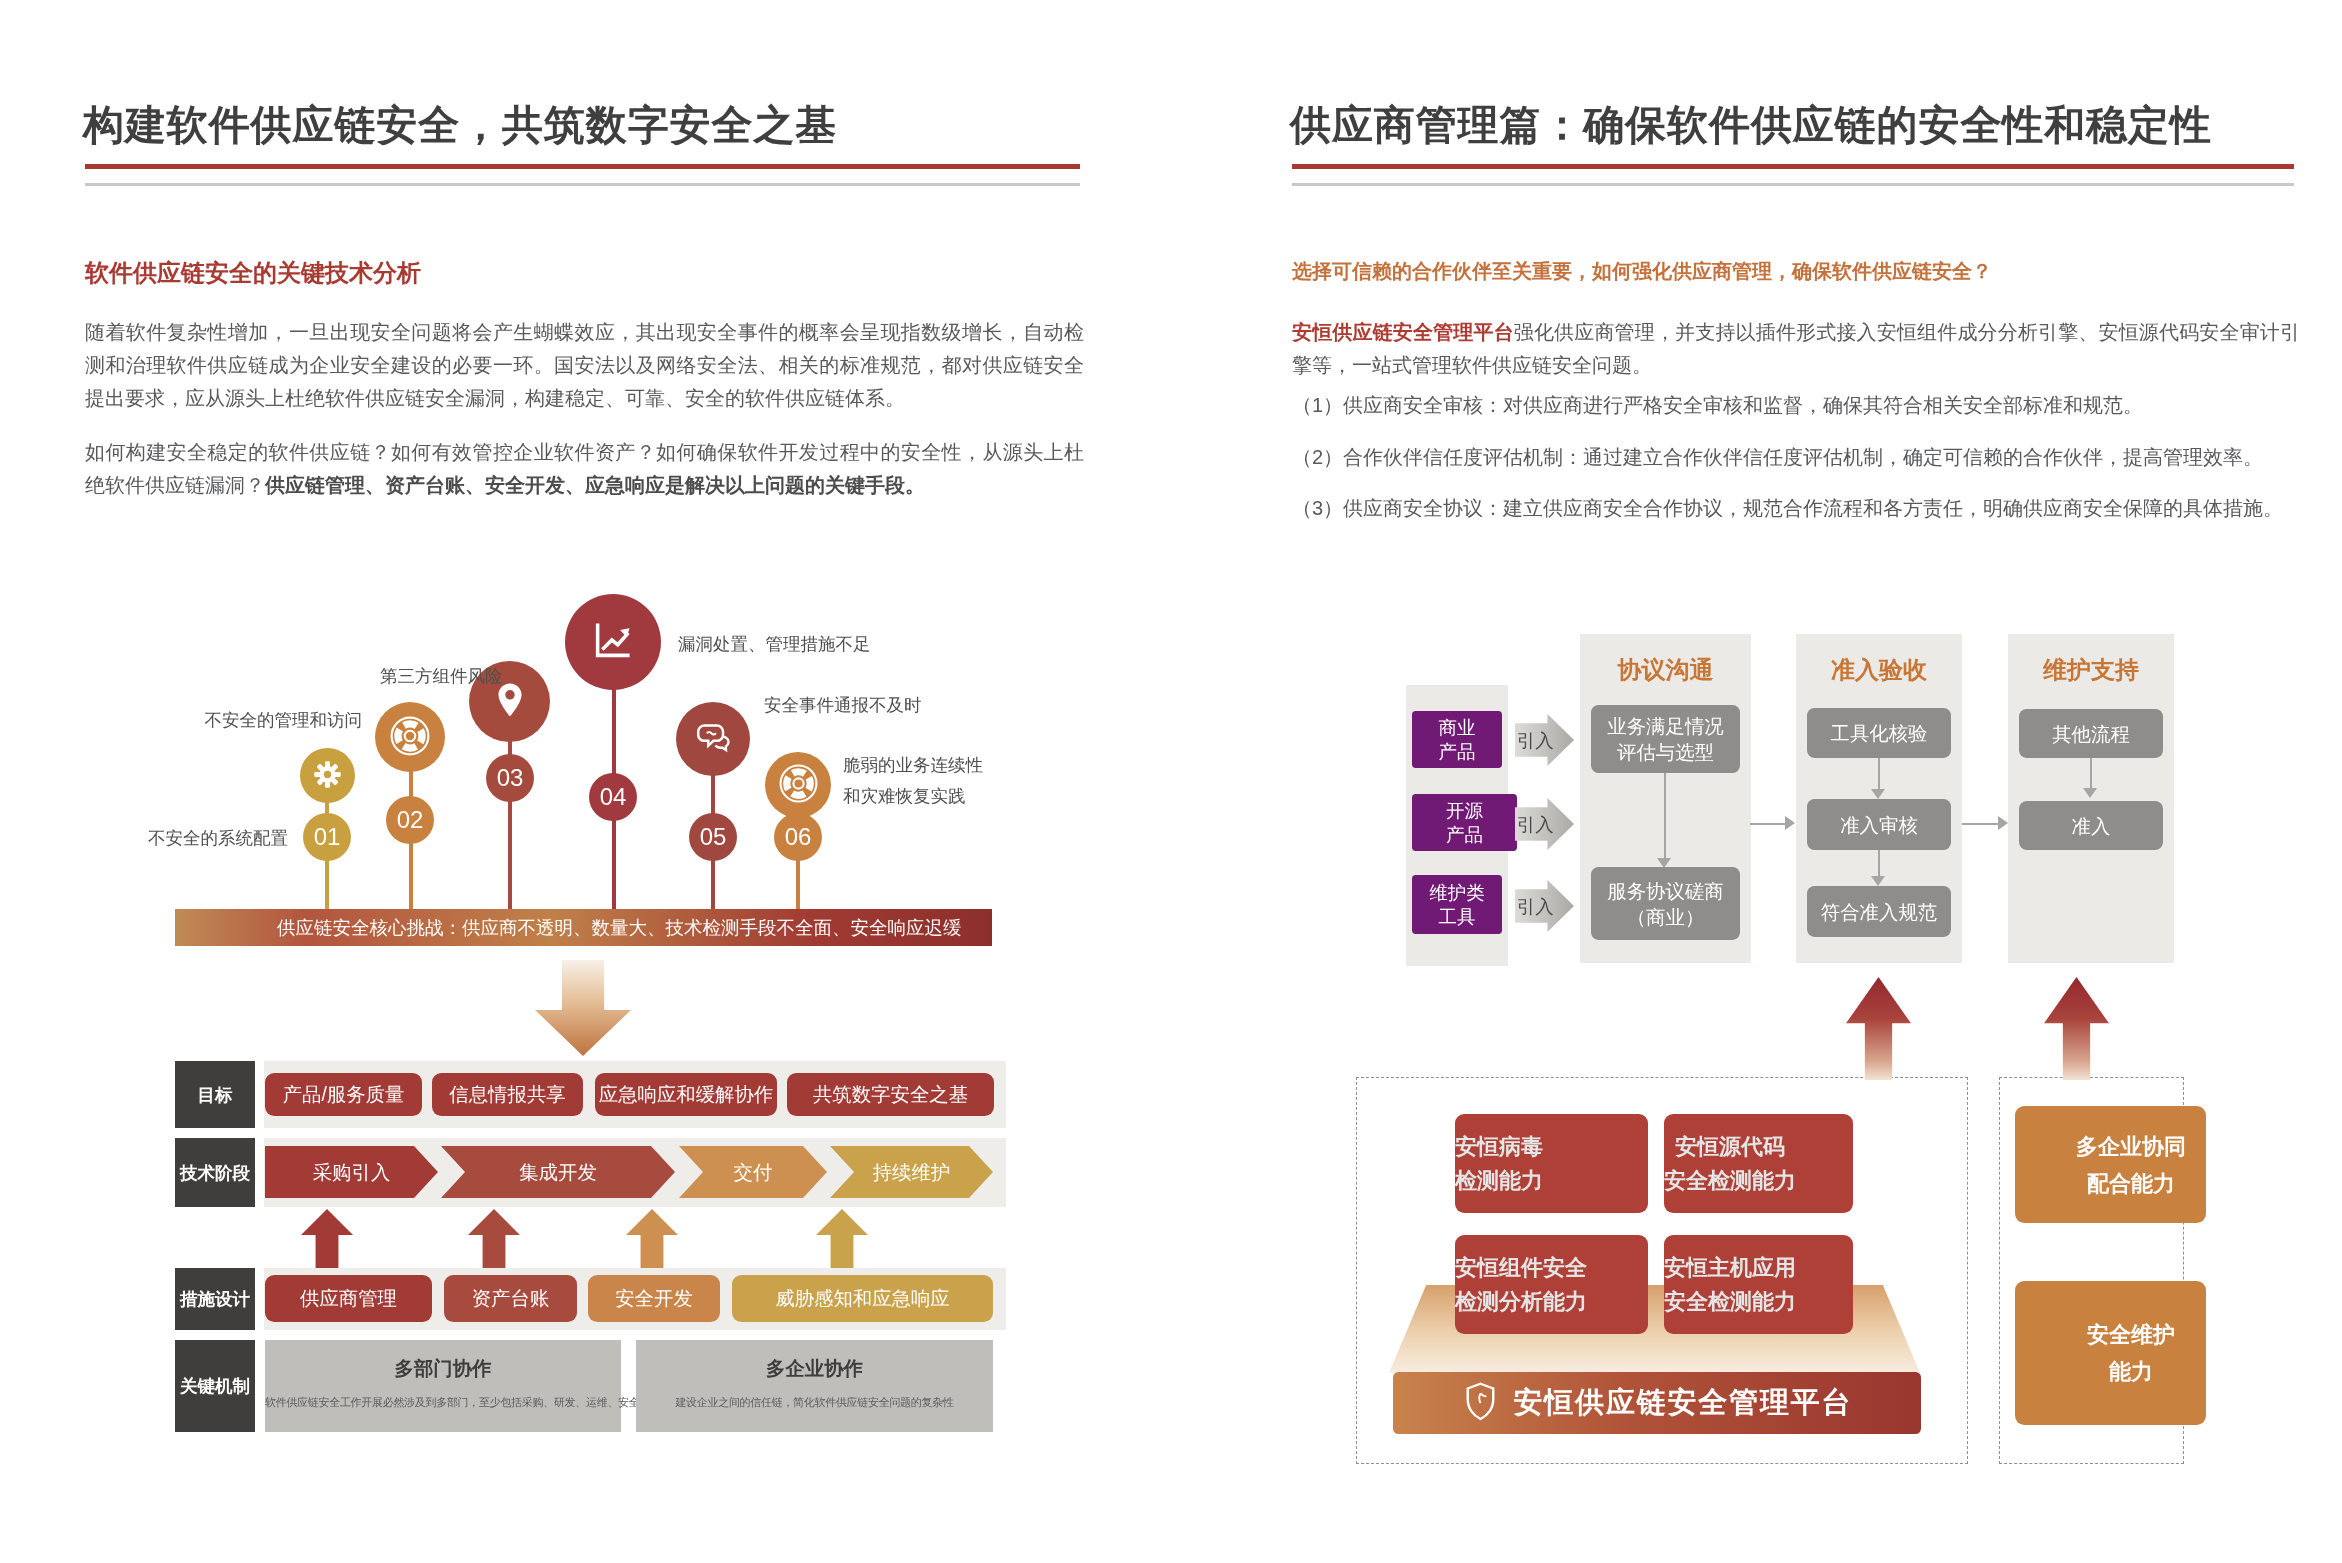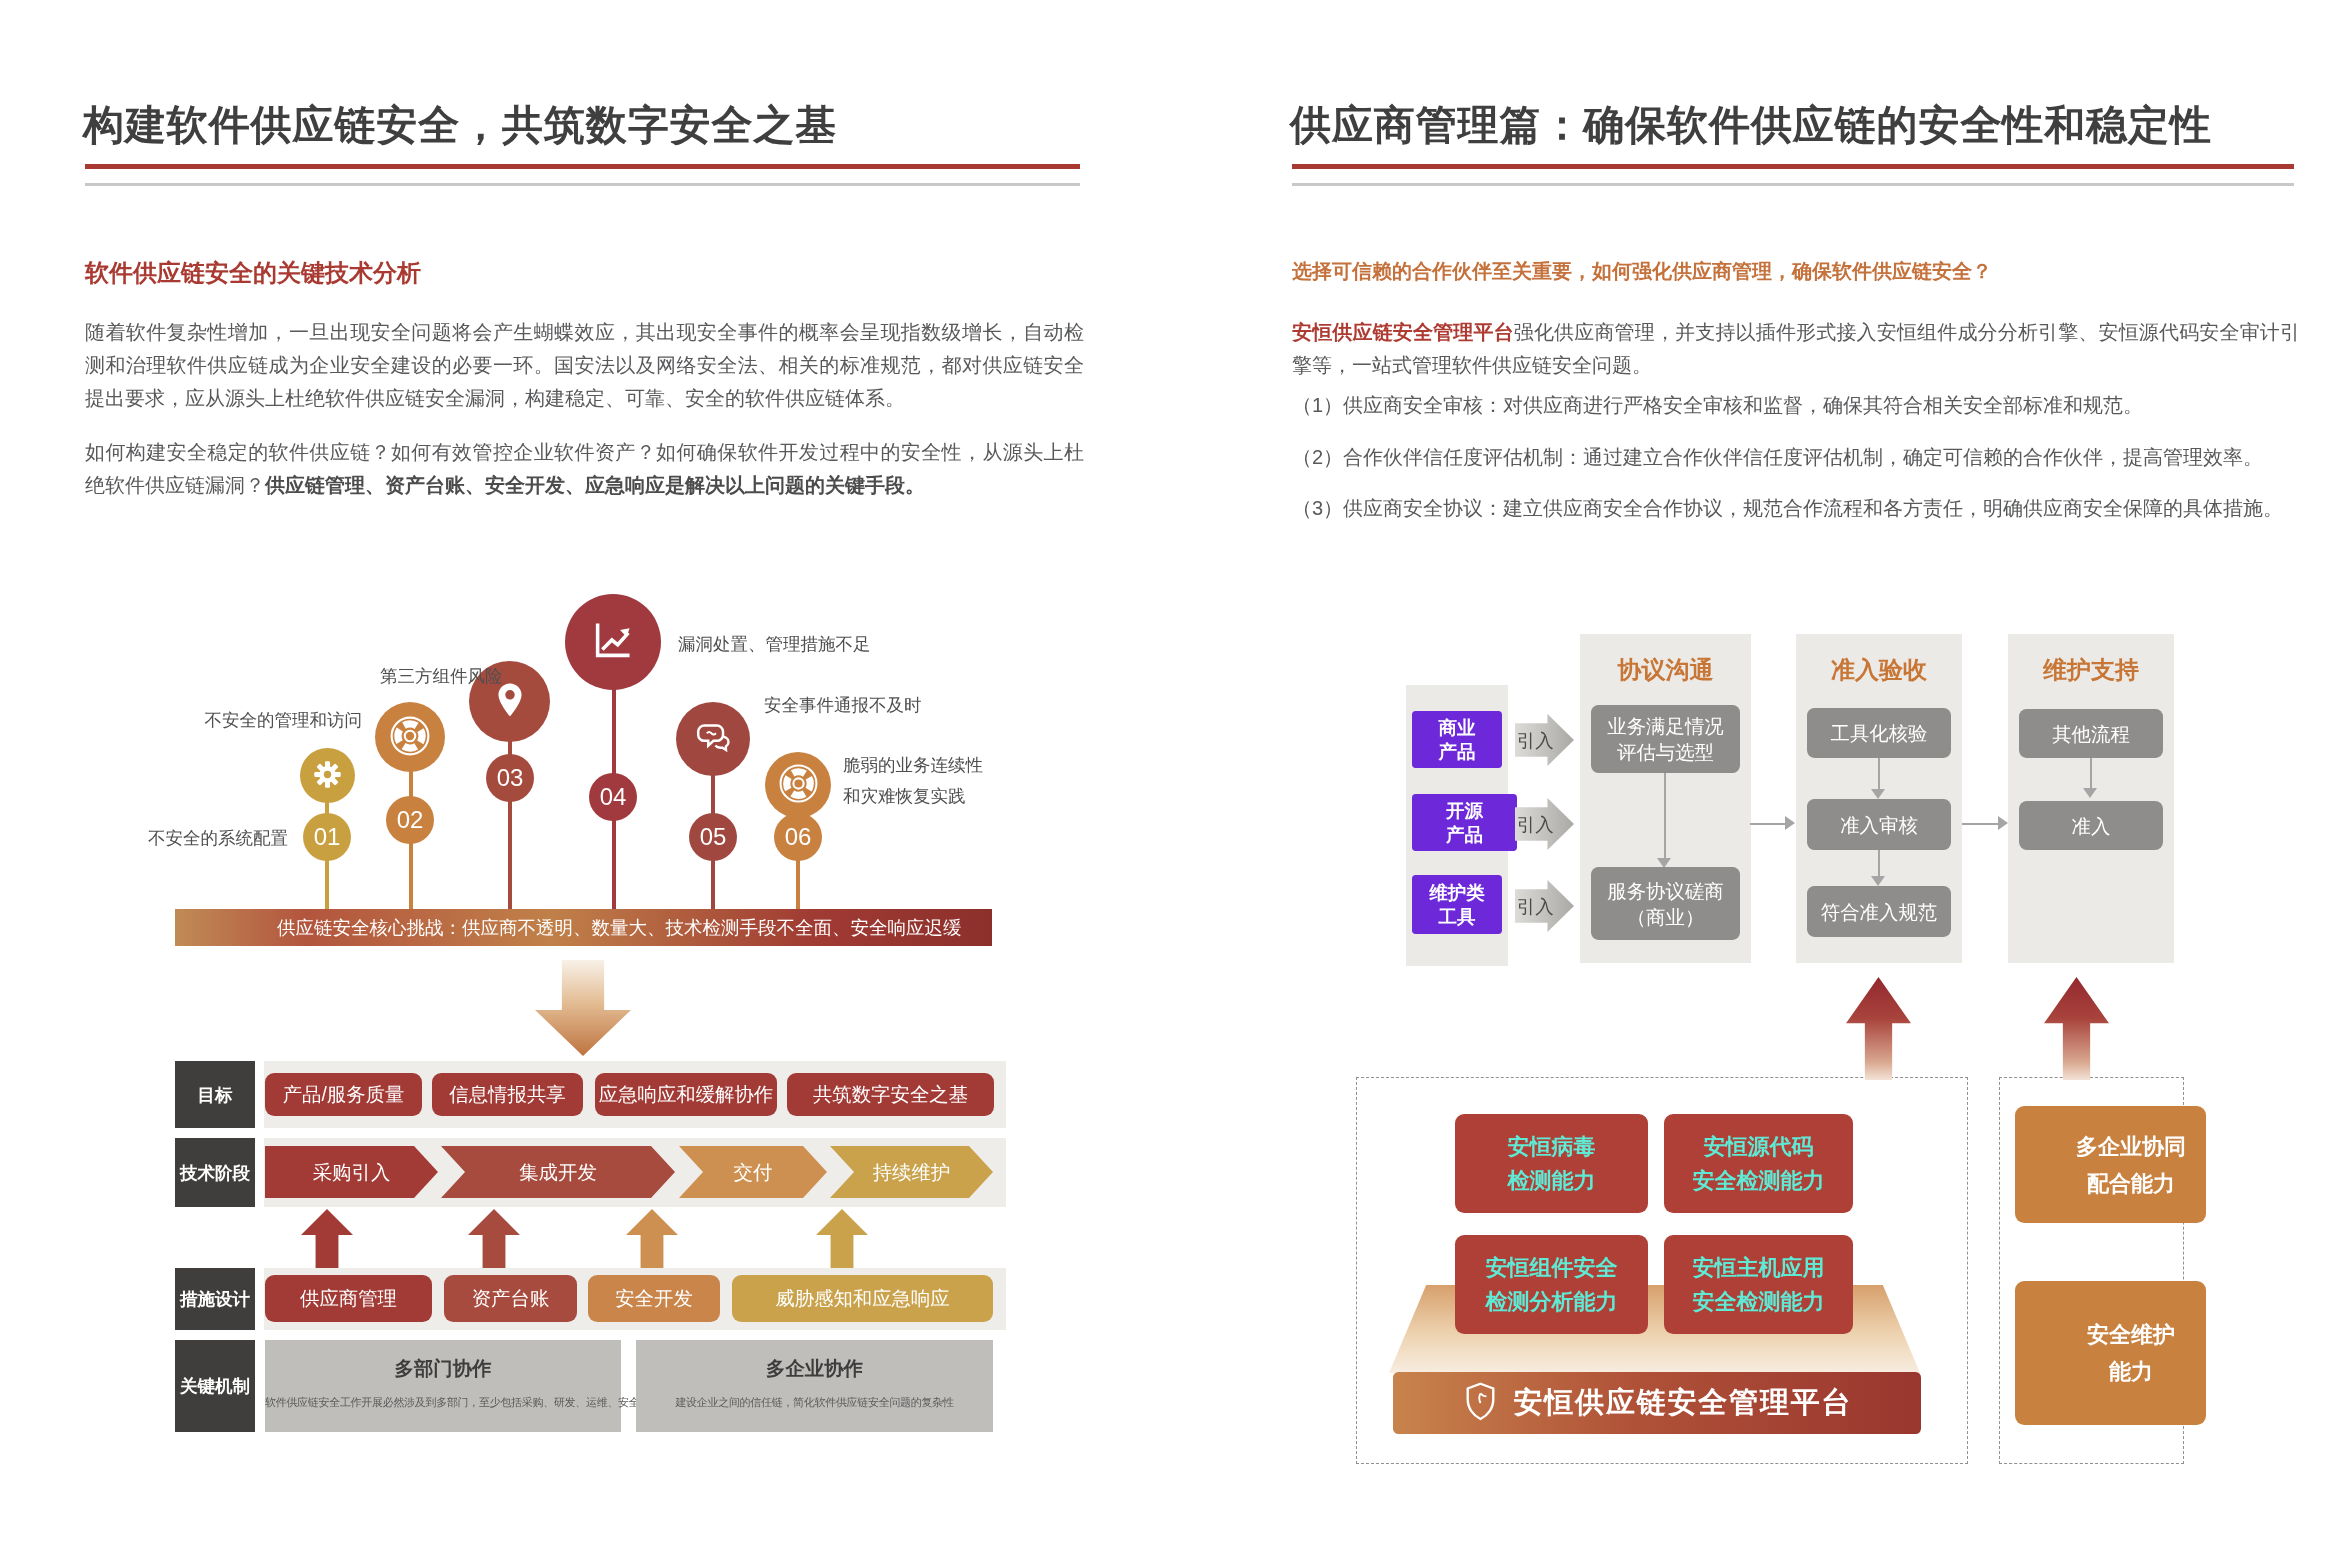--- a/index.html
+++ b/index.html
@@ -39,37 +39,37 @@
   .chev-first{clip-path:polygon(0 0,calc(100% - 24px) 0,100% 50%,calc(100% - 24px) 100%,0 100%);}
   .up-arrow{clip-path:polygon(50% 0,100% 44%,72% 44%,72% 100%,28% 100%,28% 44%,0 44%);}
   .mech-box{background:#C0BEBB;text-align:center;}
   .mech-title{font-size:19.4px;font-weight:bold;color:#3D3D3D;margin-top:14.8px;}
   .mech-desc{font-size:11px;letter-spacing:-0.3px;color:#5A5A5A;margin-top:13px;white-space:nowrap;}
 
   
   .panel{background:#ECEAE7;}
   .panel-title{font-size:24px;font-weight:bold;color:#C87636;text-align:center;white-space:nowrap;}
   .src-strip{background:#ECEAE7;}
-  .src-box{background:#6d28d9;color:#fff;font-size:18.5px;font-weight:bold;line-height:24px;
+  .src-box{background:#701a75;color:#fff;font-size:18.5px;font-weight:normal;line-height:24px;
            display:flex;align-items:center;justify-content:center;text-align:center;border-radius:3.7px;}
   .import-arrow{clip-path:polygon(0 18%,55% 18%,55% 0,100% 50%,55% 100%,55% 82%,0 82%);
     background:linear-gradient(90deg,#DDDBD8 0%,#ABA9A6 100%);
     display:flex;align-items:center;justify-content:center;}
   .import-arrow span{font-size:18.5px;color:#4A4A4A;padding-right:18.5px;}
   .flow-box{background:#8E8D8B;border-radius:7.4px;color:#fff;font-size:19.4px;line-height:26px;
             display:flex;align-items:center;justify-content:center;text-align:center;}
   .cline-v{width:1.8px;background:#A5A5A5;}
   .cline-h{height:1.8px;background:#A5A5A5;}
   .ah-d{width:0;height:0;border-left:7.4px solid transparent;border-right:7.4px solid transparent;border-top:10px solid #A5A5A5;}
   .ah-r{width:0;height:0;border-top:7.4px solid transparent;border-bottom:7.4px solid transparent;border-left:10px solid #A5A5A5;}
   .big-up-arrow{clip-path:polygon(50% 0,100% 45%,71% 45%,71% 100%,29% 100%,29% 45%,0 45%);
     background:linear-gradient(180deg,#93282E 0%,#A8433C 40%,#D8A68E 82%,#F3E3D6 100%);}
   .dashed-box{border:1.8px dashed #909090;}
-  .cap-red{background:#AE4038;border-radius:9.2px;color:#5eead4;font-size:22px;font-weight:bold;line-height:34px;
-           display:flex;align-items:center;justify-content:center;text-align:center;}
+  .cap-red{background:#AE4038;border-radius:9.2px;color:#e5e5e5;font-size:22px;font-weight:bold;line-height:34px;
+           display:flex;align-items:center;text-align:center;}
   .cap-orange{background:#C8813F;border-radius:9.2px;color:#fff;font-size:22px;font-weight:bold;line-height:37px;
            display:flex;align-items:center;justify-content:center;text-align:center;padding-left:41px;}
   .platform-trap{clip-path:polygon(7% 0,93% 0,100% 100%,0 100%);
     background:linear-gradient(180deg,#D7A06C 0%,#EDD2AF 55%,#F7EDE0 100%);}
   .platform-banner{background:linear-gradient(90deg,#C8834C 0%,#B05238 45%,#99362F 100%);
     border-radius:5.5px;display:flex;align-items:center;justify-content:center;gap:14.8px;color:#fff;}
   .platform-banner .txt{font-size:29px;font-weight:bold;letter-spacing:1.8px;white-space:nowrap;}
 </style>
 </head>
 <body>

